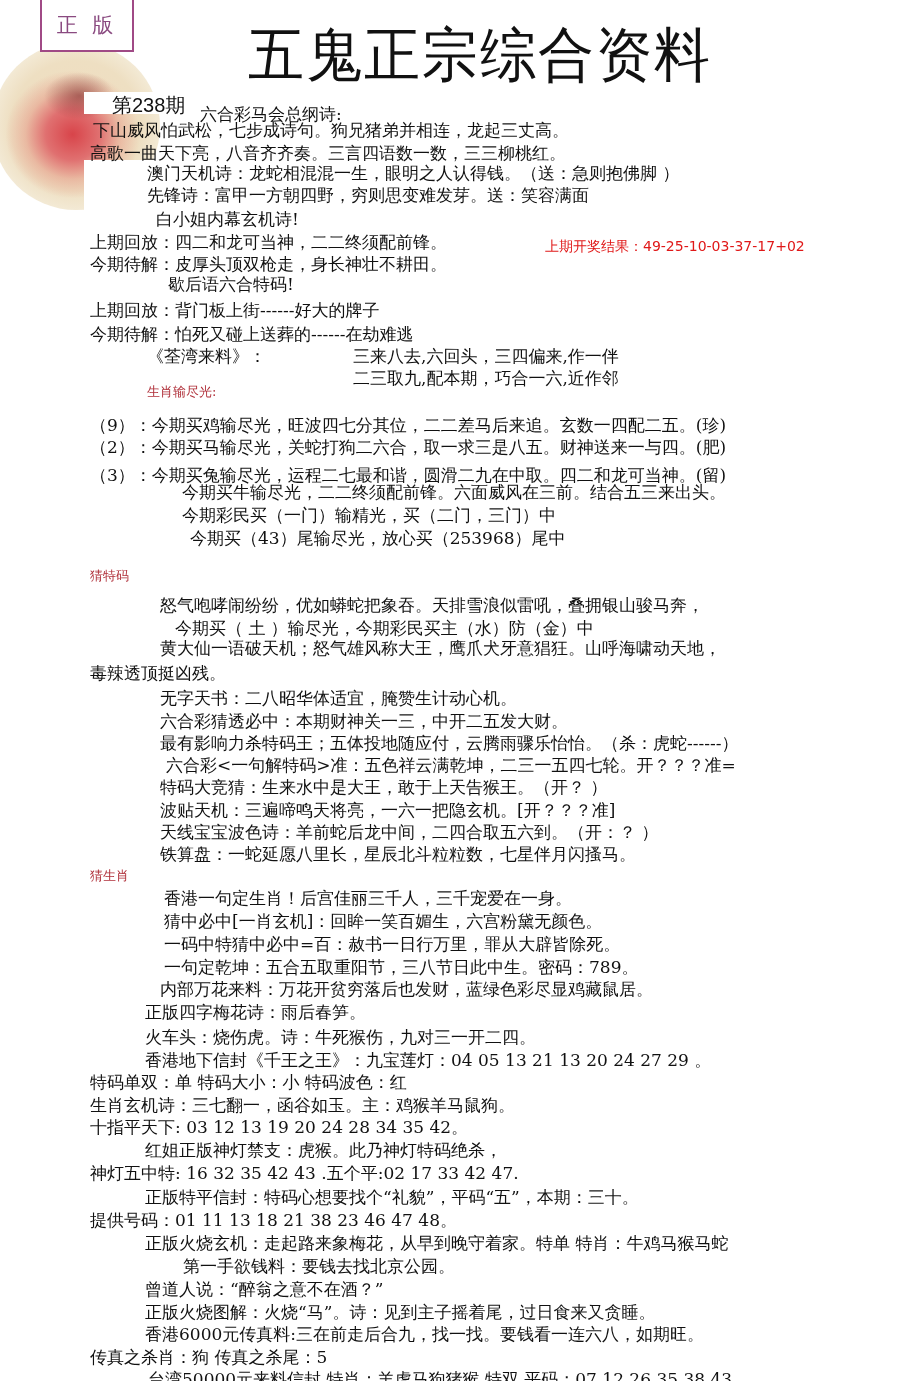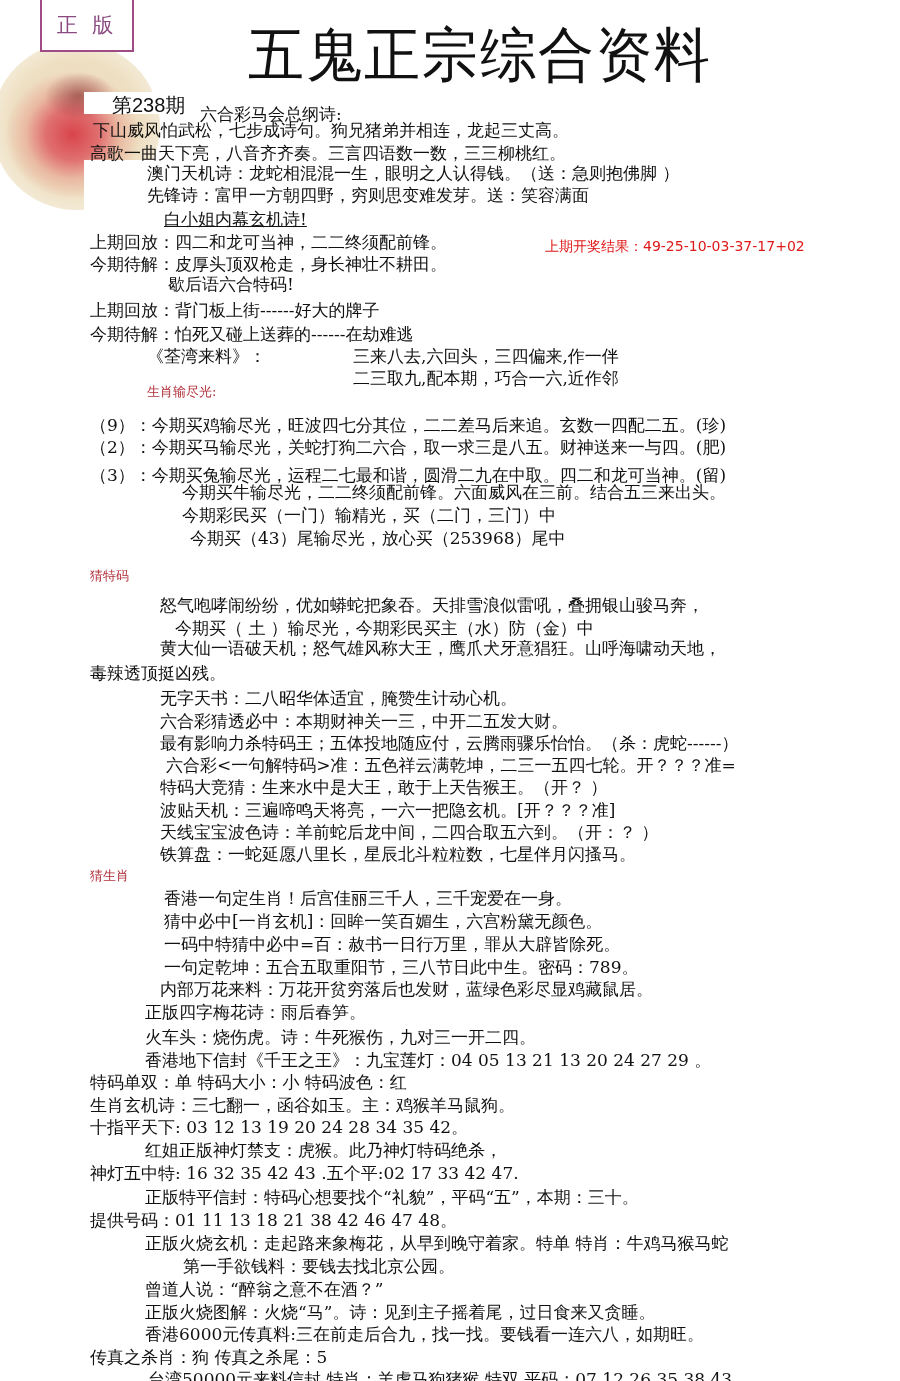--- a/index.html
+++ b/index.html
@@ -49,21 +49,21 @@
 <div class="title">五鬼正宗综合资料</div>
 <div class="issue">第238期</div>
 <div class="line result" style="left:545px; top:236px;">上期开奖结果：49-25-10-03-37-17+02</div>
 
 <div id="lines">
     <div class="line" style="left: 200px; top: 104px;">六合彩马会总纲诗:</div>
     <div class="line" style="left: 93px; top: 120px;">下山威风怕武松，七步成诗句。狗兄猪弟并相连，龙起三丈高。</div>
     <div class="line" style="left: 90px; top: 143px;">高歌一曲天下亮，八音齐齐奏。三言四语数一数，三三柳桃红。</div>
     <div class="line" style="left: 147px; top: 163px;">澳门天机诗：龙蛇相混混一生，眼明之人认得钱。（送：急则抱佛脚 ）</div>
     <div class="line" style="left: 147px; top: 185px;">先锋诗：富甲一方朝四野，穷则思变难发芽。送：笑容满面</div>
-    <div class="line" style="left: 164px; top: 209px; text-decoration: underline;">白小姐内幕玄机诗!</div>
+    <div class="line" style="left: 156px; top: 209px;">白小姐内幕玄机诗!</div>
     <div class="line" style="left: 90px; top: 232px;">上期回放：四二和龙可当神，二二终须配前锋。</div>
     <div class="line" style="left: 90px; top: 254px;">今期待解：皮厚头顶双枪走，身长神壮不耕田。</div>
     <div class="line" style="left: 168px; top: 274px;">歇后语六合特码!</div>
     <div class="line" style="left: 90px; top: 300px;">上期回放：背门板上街------好大的牌子</div>
     <div class="line" style="left: 90px; top: 324px;">今期待解：怕死又碰上送葬的------在劫难逃</div>
     <div class="line" style="left: 147px; top: 346px;">《荃湾来料》：</div>
     <div class="line" style="left: 353px; top: 346px;">三来八去,六回头，三四偏来,作一伴</div>
     <div class="line" style="left: 353px; top: 368px;">二三取九,配本期，巧合一六,近作邻</div>
     <div class="line red-head" style="left: 147px; top: 382px;">生肖输尽光:</div>
     <div class="line" style="left: 90px; top: 415px;">（9）：今期买鸡输尽光，旺波四七分其位，二二差马后来追。玄数一四配二五。(珍)</div>
@@ -93,21 +93,21 @@
     <div class="line" style="left: 160px; top: 979px;">内部万花来料：万花开贫穷落后也发财，蓝绿色彩尽显鸡藏鼠居。</div>
     <div class="line" style="left: 145px; top: 1002px;">正版四字梅花诗：雨后春笋。</div>
     <div class="line" style="left: 145px; top: 1027px;">火车头：烧伤虎。诗：牛死猴伤，九对三一开二四。</div>
     <div class="line" style="left: 145px; top: 1050px;">香港地下信封《千王之王》：九宝莲灯：04 05 13 21 13 20 24 27 29 。</div>
     <div class="line" style="left: 90px; top: 1072px;">特码单双：单 特码大小：小 特码波色：红</div>
     <div class="line" style="left: 90px; top: 1095px;">生肖玄机诗：三七翻一，函谷如玉。主：鸡猴羊马鼠狗。</div>
     <div class="line" style="left: 90px; top: 1117px;">十指平天下: 03 12 13 19 20 24 28 34 35 42。</div>
     <div class="line" style="left: 145px; top: 1140px;">红姐正版神灯禁支：虎猴。此乃神灯特码绝杀，</div>
     <div class="line" style="left: 90px; top: 1163px;">神灯五中特: 16 32 35 42 43 .五个平:02 17 33 42 47.</div>
     <div class="line" style="left: 145px; top: 1187px;">正版特平信封：特码心想要找个“礼貌”，平码“五”，本期：三十。</div>
-    <div class="line" style="left: 90px; top: 1210px;">提供号码：01 11 13 18 21 38 42 46 47 48。</div>
+    <div class="line" style="left: 90px; top: 1210px;">提供号码：01 11 13 18 21 38 23 46 47 48。</div>
     <div class="line" style="left: 145px; top: 1233px;">正版火烧玄机：走起路来象梅花，从早到晚守着家。特单 特肖：牛鸡马猴马蛇</div>
     <div class="line" style="left: 183px; top: 1256px;">第一手欲钱料：要钱去找北京公园。</div>
     <div class="line" style="left: 145px; top: 1279px;">曾道人说：“醉翁之意不在酒？”</div>
     <div class="line" style="left: 145px; top: 1302px;">正版火烧图解：火烧“马”。诗：见到主子摇着尾，过日食来又贪睡。</div>
     <div class="line" style="left: 145px; top: 1324px;">香港6000元传真料:三在前走后合九，找一找。要钱看一连六八，如期旺。</div>
     <div class="line" style="left: 90px; top: 1347px;">传真之杀肖：狗 传真之杀尾：5</div>
     <div class="line" style="left: 148px; top: 1369px;">台湾50000元来料信封 特肖：羊虎马狗猪猴 特双 平码：07 12 26 35 38 43。</div>
   </div>
 
 </body></html>

